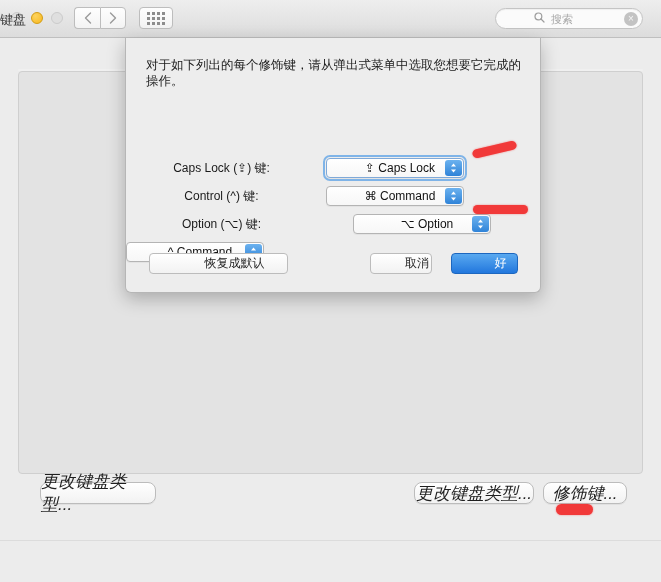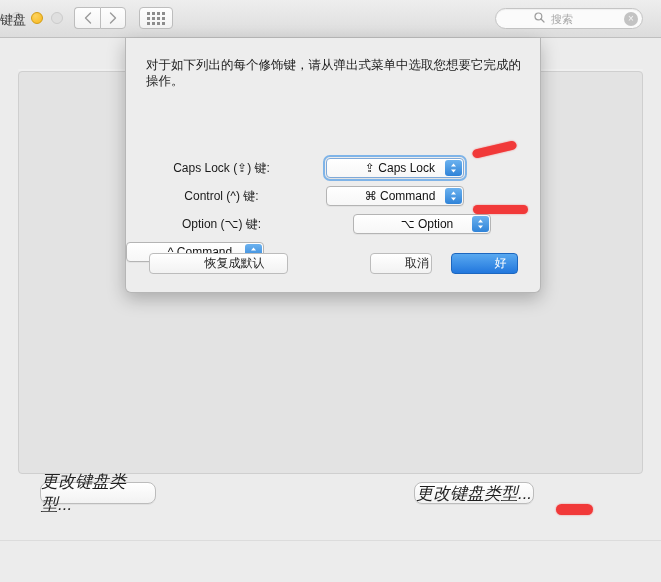--- a/index.html
+++ b/index.html
@@ -399,20 +399,21 @@
   </div>
 
   <div id="pane">
     <div id="panel-inner-line"></div>
     <div id="tab-panel"></div>
 
     <div class="push-btn" id="btn-keyboard-type">更改键盘类型...</div>
 
     <div class="push-btn" id="btn-bluetooth-keyboard">更改键盘类型...</div>
 
+    <div class="push-btn" id="btn-modifier-keys">修饰键...</div>
   </div>
 
   <div id="bottom-strip">
     
   </div>
 
   <div id="sheet">
 
     <div id="sheet-message">对于如下列出的每个修饰键，请从弹出式菜单中选取您想要它完成的操作。</div>
 

